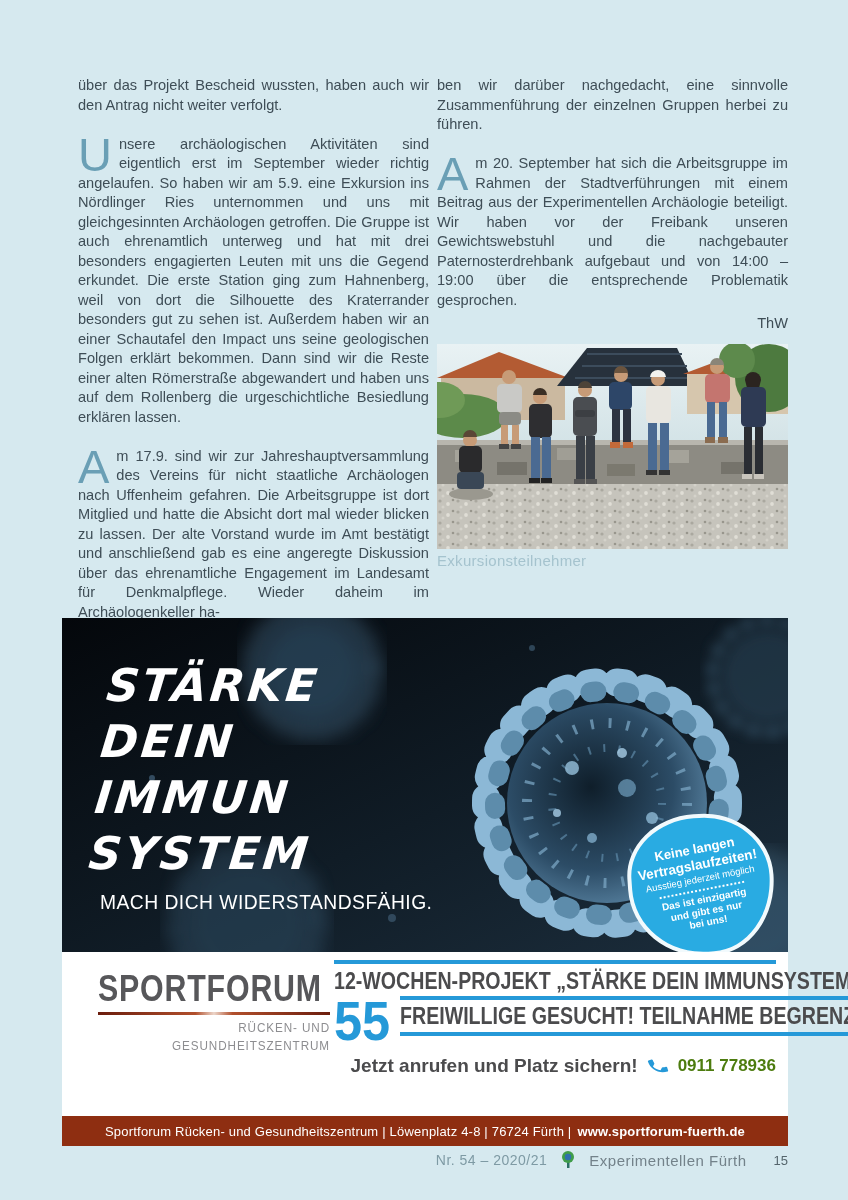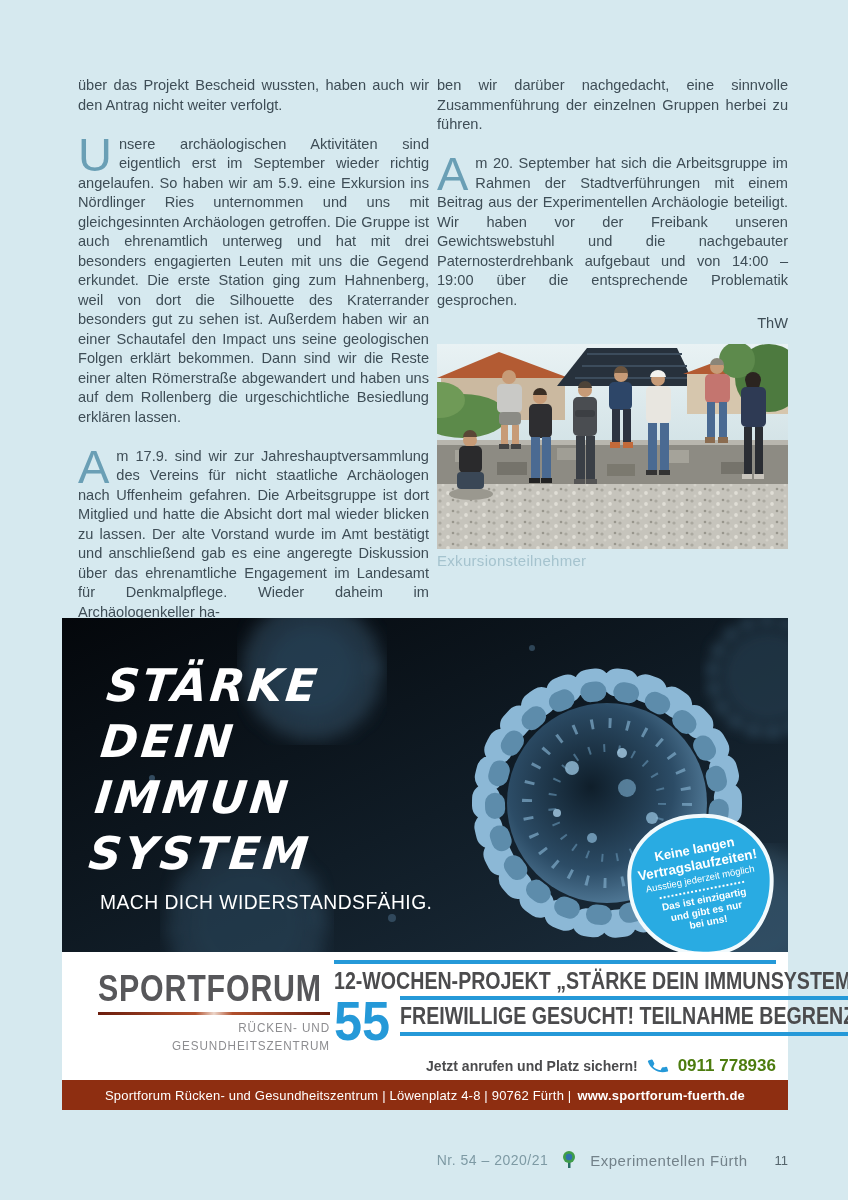--- a/index.html
+++ b/index.html
@@ -35,40 +35,40 @@
           transform:rotate(-4deg);
           display:flex; flex-direction:column; justify-content:center; align-items:center;
           color:#fff; text-align:center;}
   .bubble-inner{transform:rotate(-7deg); line-height:1.15;}
   .bb1{font-size:13px; font-weight:bold;}
   .bb2{font-size:13.5px; font-weight:bold;}
   .bb3{font-size:9.5px; margin-top:2px;}
   .bb-dots{border-top:2px dotted #fff; width:86px; margin:4px auto 3px;}
   .bb4{font-size:10px; font-weight:bold;}
   
-  .ad-white{position:relative; width:726px; height:128px; background:#ffffff;}
+  .ad-white{position:relative; width:726px; height:164px; background:#ffffff;}
   .logo{position:absolute; left:36px; top:16px; width:232px;}
   .logo-name{font-size:37px; font-weight:bold; color:#57575a; letter-spacing:1px;
              transform:scaleX(.82); transform-origin:left; white-space:nowrap;}
   .logo-rule{height:3px; margin-top:2px;
              background:linear-gradient(90deg,#6b1d0d,#b14f2c 42%,#ecd5c9 50%,#b14f2c 58%,#6b1d0d);}
   .logo-sub{text-align:right; color:#8d8d90; font-size:13px; line-height:18px;
             letter-spacing:1px; margin-top:4px; transform:scaleX(.9); transform-origin:right;}
   .promo{position:absolute; left:272px; top:8px; width:442px;}
   .blue-rule{height:4px; background:#2599d8;}
   .promo-line1{font-size:24.5px; font-weight:bold; color:#4b4b4d; margin-top:3px;
                white-space:nowrap; transform:scaleX(.80); transform-origin:left;}
   .promo-row{display:flex; align-items:stretch; margin-top:1px;}
   .promo-count{font-size:56px; line-height:50px; font-weight:bold; color:#2599d8;
                transform:scaleX(.9); transform-origin:left; margin-right:4px;}
   .promo-right{flex:1;}
   .promo-line2{font-size:24.5px; font-weight:bold; color:#4b4b4d; margin:2px 0;
                white-space:nowrap; transform:scaleX(.80); transform-origin:left;}
   .call-row{display:flex; justify-content:flex-end; align-items:center; gap:9px; margin-top:9px;}
-  .call-text{font-size:14px; font-weight:bold; color:#4b4b4d;}
+  .call-text{font-size:19px; font-weight:bold; color:#4b4b4d;}
   .phone-number{font-size:17px; font-weight:bold; color:#4d7c0f;}
   
   .ad-bar{width:726px; height:30px; background:#8e2e11; display:flex;
           justify-content:center; align-items:center; color:#fff; font-size:13px;
           letter-spacing:.2px; white-space:nowrap;}
   .ad-bar b{margin-left:6px;}
   .ad-bar span{margin:0 0;}
   
   .footer{position:absolute; top:1150px; left:0; width:788px; display:flex;
           justify-content:flex-end; align-items:center; gap:13px;}
@@ -307,29 +307,29 @@
           <span class="call-text">Jetzt anrufen und Platz sichern!</span>
           <svg width="22" height="22" viewBox="0 0 24 24" style="transform:rotate(-18deg);">
             <path fill="#2599d8" d="M6.62 10.79c1.44 2.83 3.76 5.14 6.59 6.58l2.2-2.2c.27-.27.67-.36 1.02-.24 1.12.37 2.33.57 3.57.57.55 0 1 .45 1 1V20c0 .55-.45 1-1 1-9.39 0-17-7.61-17-17 0-.55.45-1 1-1h3.5c.55 0 1 .45 1 1 0 1.25.2 2.45.57 3.57.11.35.03.74-.25 1.02l-2.2 2.2z"></path>
           </svg>
           <span class="phone-number">0911 778936</span>
         </div>
       </div>
     </div>
 
     <div class="ad-bar">
-      <span>Sportforum Rücken- und Gesundheitszentrum  |  Löwenplatz 4-8  |  90762 Fürth  |</span>
+      <span>Sportforum Rücken- und Gesundheitszentrum  |  Löwenplatz 4-8  |  76724 Fürth  |</span>
       <b>www.sportforum-fuerth.de</b>
     </div>
   </div>
 
   <div class="footer">
     <span class="footer-issue">Nr. 54 – 2020/21</span>
     <svg width="16" height="20" viewBox="0 0 16 20">
       <rect x="7" y="9" width="2.5" height="9" fill="#2a6f63"></rect>
       <circle cx="8" cy="7" r="6" fill="#3f9d49"></circle>
       <circle cx="8" cy="7" r="3.2" fill="#2f6fae"></circle>
     </svg>
     <span class="footer-brand">Experimentellen Fürth</span>
-    <span class="footer-page">11</span>
+    <span class="footer-page">15</span>
   </div>
 
 </div>
 
 </body></html>

